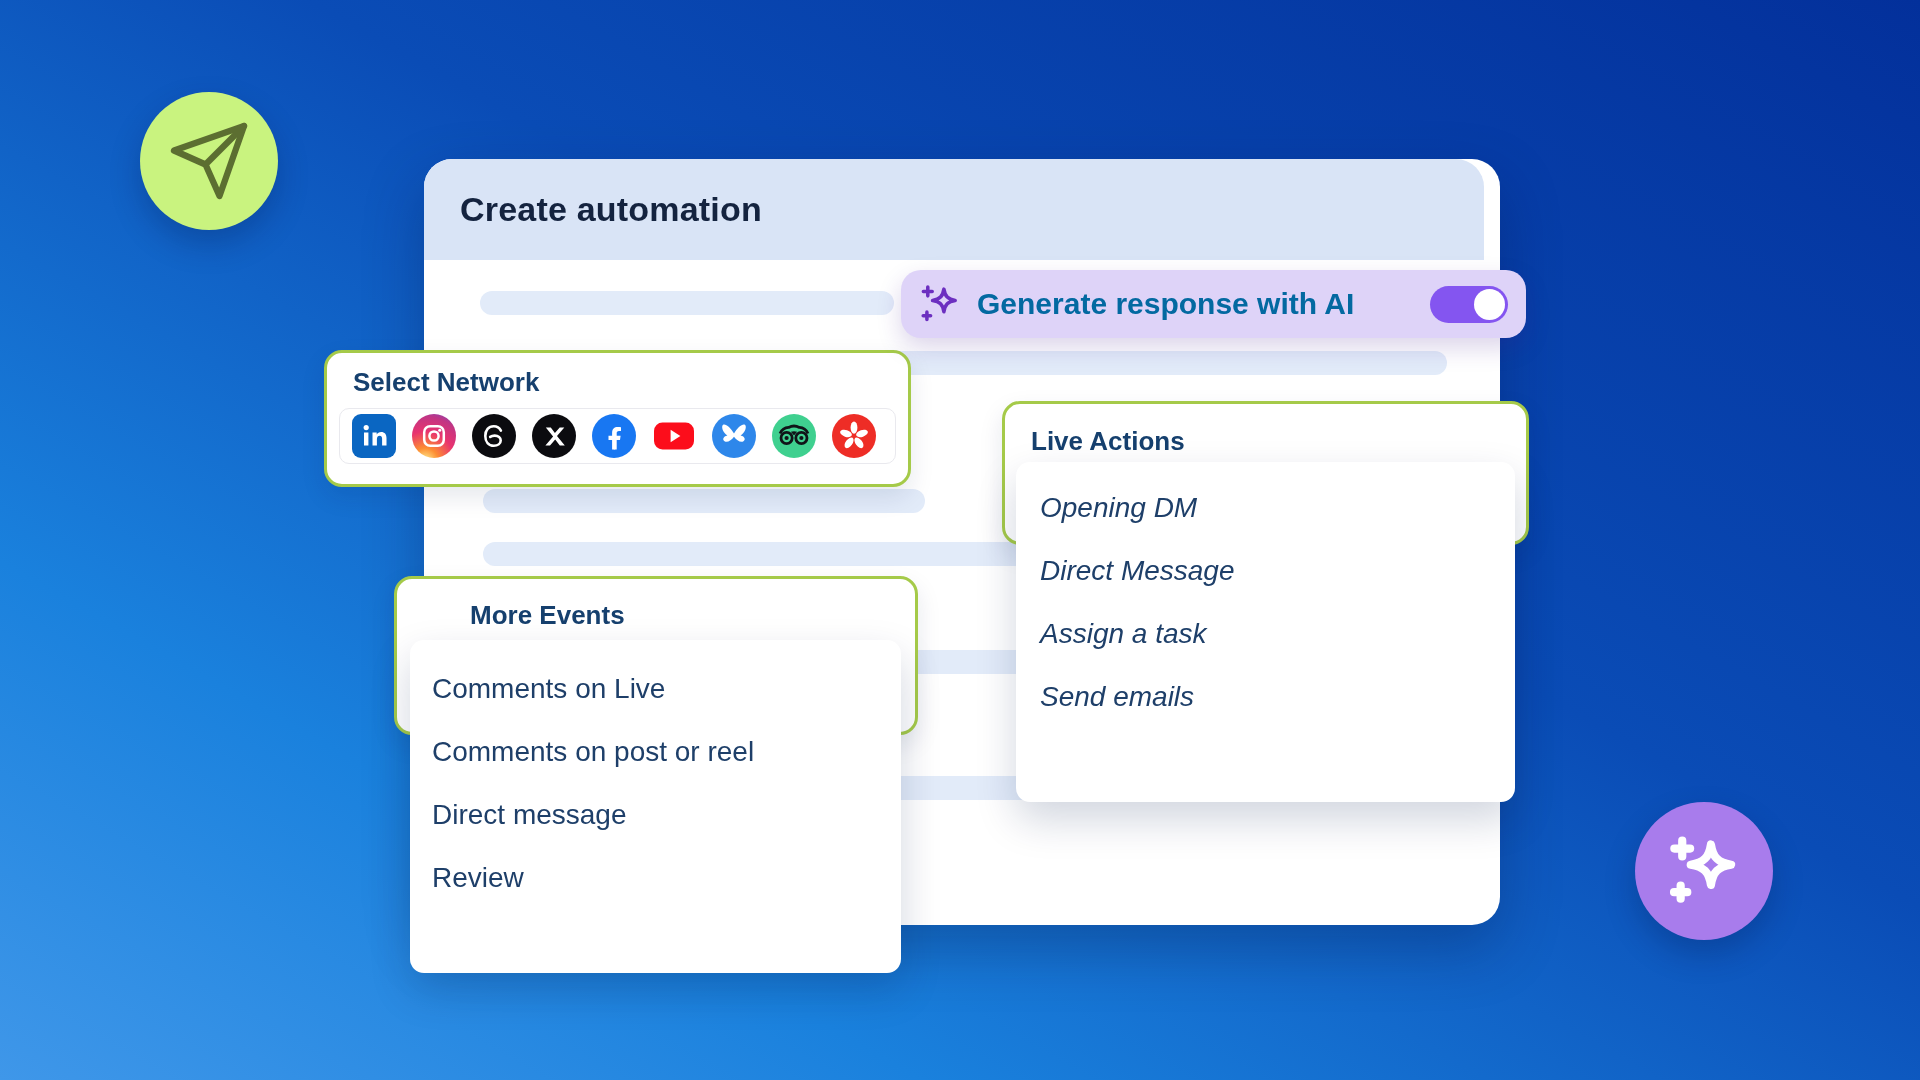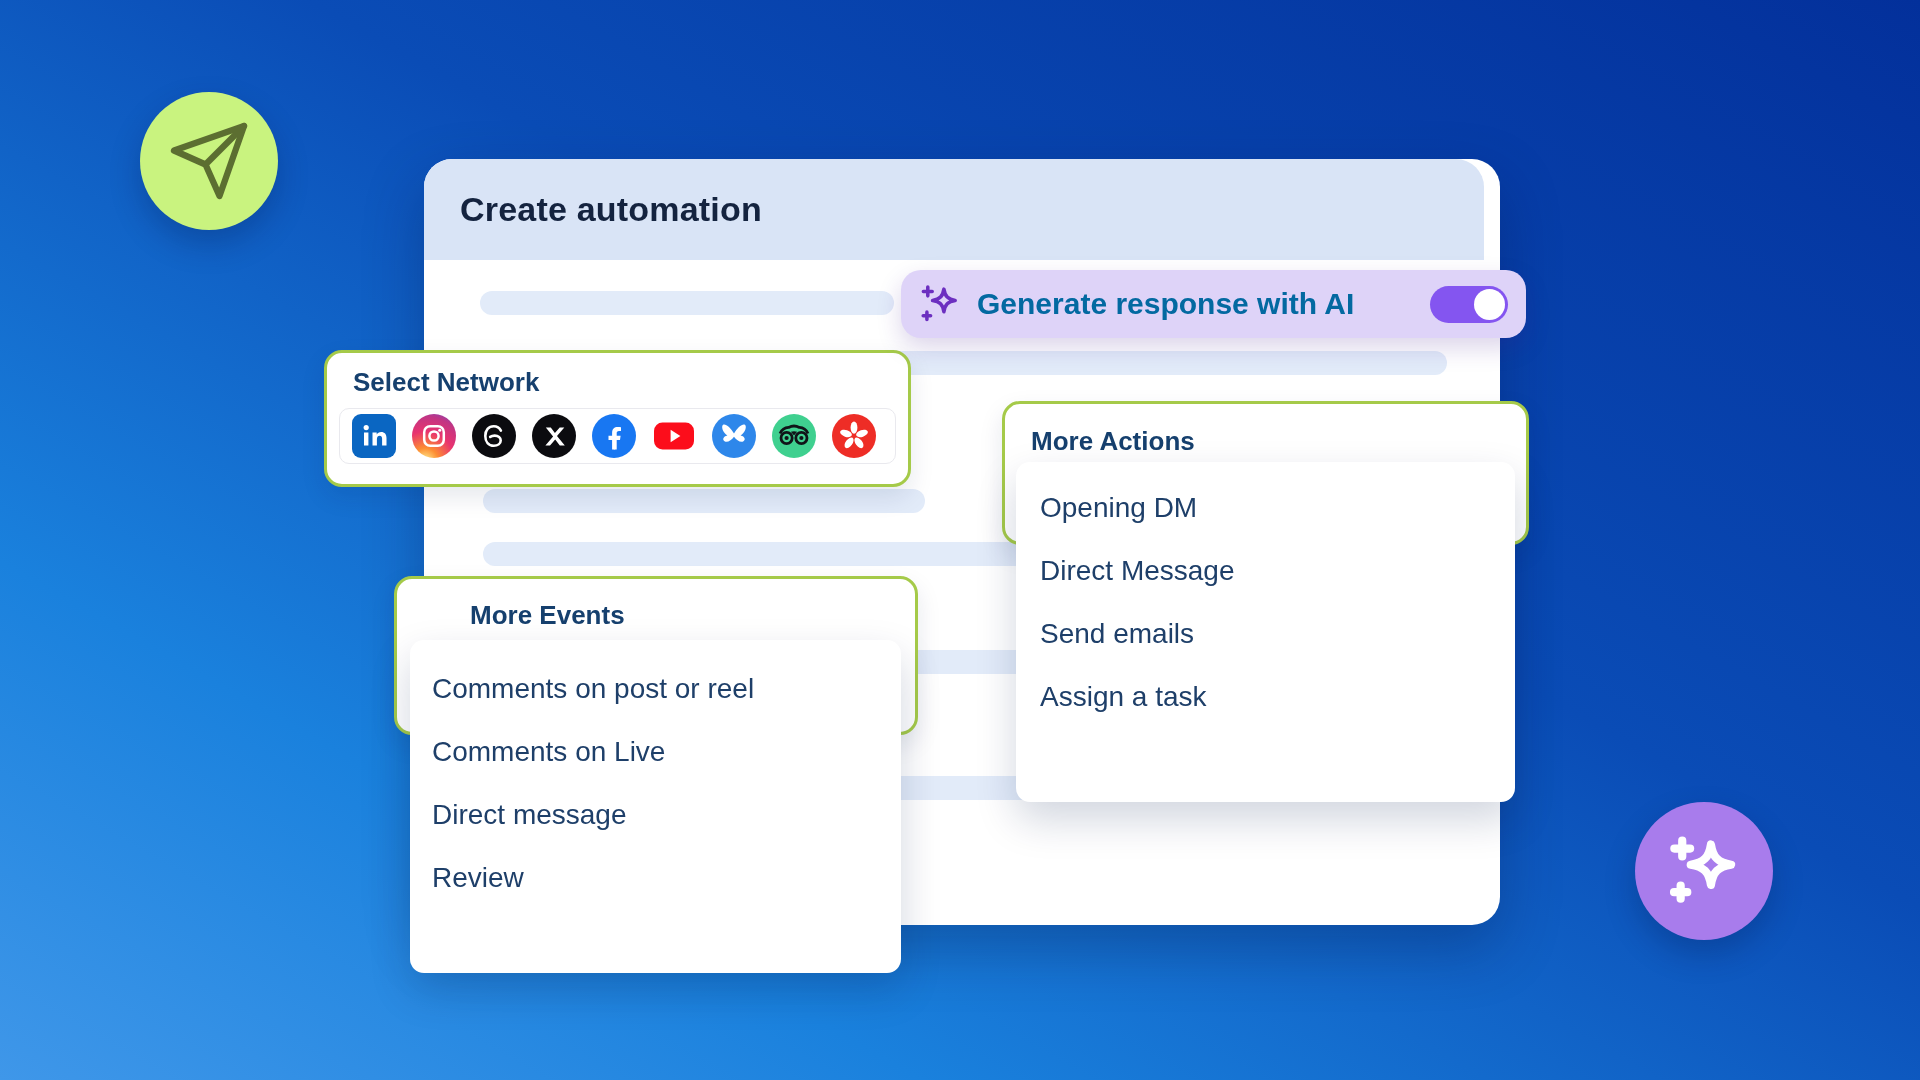--- a/index.html
+++ b/index.html
@@ -48,21 +48,21 @@
   .box-actions { left:1002px; top:401px; width:527px; height:144px; }
 
   
   .menu { position:absolute; background:#fff; border-radius:14px; z-index:6;
     box-shadow:0 18px 40px rgba(8,28,76,.18); }
   .menu-events { left:410px; top:640px; width:491px; height:333px; padding-top:17px; }
   .menu-actions { left:1016px; top:462px; width:499px; height:340px; padding-top:14px; }
   .menu-item { height:63px; line-height:63px; font-size:28px; font-weight:500; color:#1e3f69;
     white-space:nowrap; cursor:pointer; }
   .menu-events .menu-item { padding-left:22px; }
-  .menu-actions .menu-item { padding-left:24px; }
+  .menu-actions .menu-item { padding-left:24px;font-style:italic; }
 </style>
 </head>
 <body>
 
 <div class="stage">
 
   <div class="badge badge-send">
     <svg width="84" height="84" viewBox="0 0 24 24" fill="none" stroke="#5c6e31" stroke-width="1.8" stroke-linecap="round" stroke-linejoin="round">
       <path d="m22 2-7 20-4-9-9-4Z"></path>
         <path d="M22 2 11 13"></path>
@@ -194,29 +194,29 @@
           </svg>
       </div>
 
     </div>
   </div>
 
   <div class="green-box box-events">
     <div class="panel-label" style="left:26px; top:21px;margin-left:47px;">More Events</div>
   </div>
   <div class="menu menu-events">
+    <div class="menu-item">Comments on Live</div>
     <div class="menu-item">Comments on post or reel</div>
-    <div class="menu-item">Comments on Live</div>
     <div class="menu-item">Direct message</div>
     <div class="menu-item">Review</div>
   </div>
 
   <div class="green-box box-actions">
-    <div class="panel-label" style="left:26px; top:22px;">More Actions</div>
+    <div class="panel-label" style="left:26px; top:22px;">Live Actions</div>
   </div>
   <div class="menu menu-actions">
     <div class="menu-item">Opening DM</div>
     <div class="menu-item">Direct Message</div>
+    <div class="menu-item">Assign a task</div>
     <div class="menu-item">Send emails</div>
-    <div class="menu-item">Assign a task</div>
   </div>
 
 </div>
 
 </body></html>

